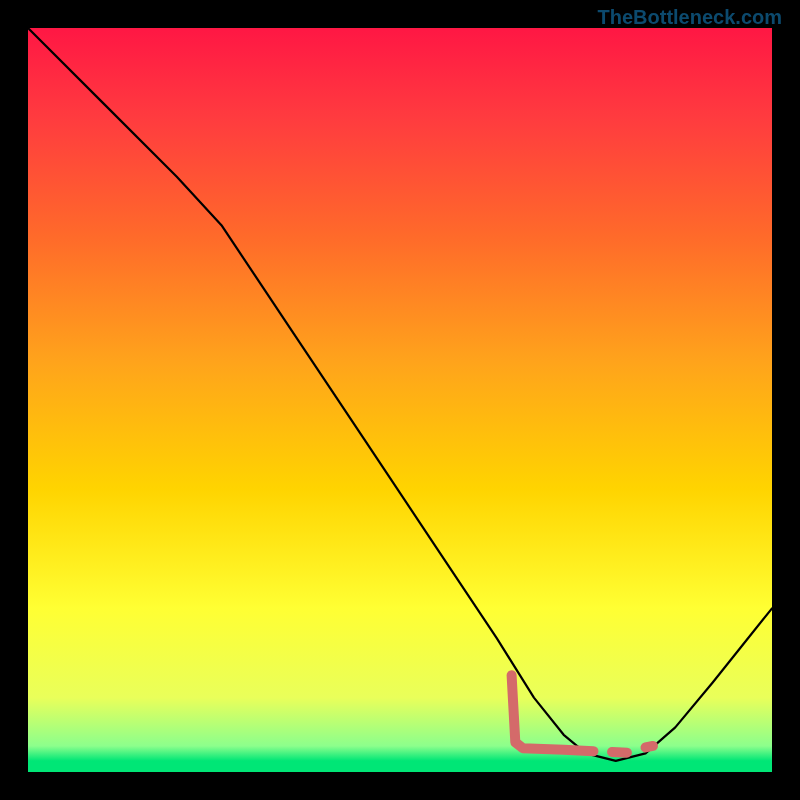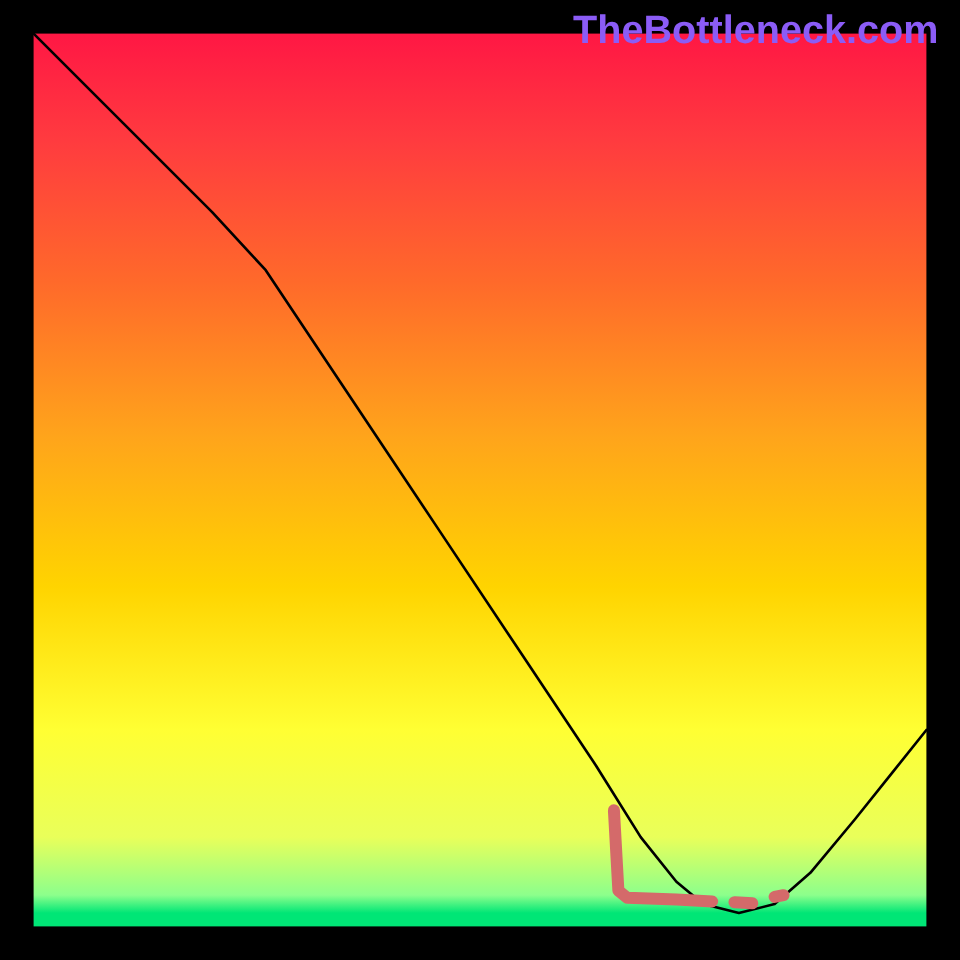--- a/index.html
+++ b/index.html
@@ -13,22 +13,22 @@
   }
   .chart-container {
     position: relative;
     width: 800px;
     height: 800px;
   }
   .watermark {
     position: absolute;
     top: 6px;
     right: 18px;
-    color: #8b5cf6;
-    font-size: 33px;
+    color: #0c4a6e;
+    font-size: 20px;
     font-weight: bold;
     z-index: 10;
   }
   svg.chart {
     display: block;
     width: 800px;
     height: 800px;
   }
 </style>
 </head>

